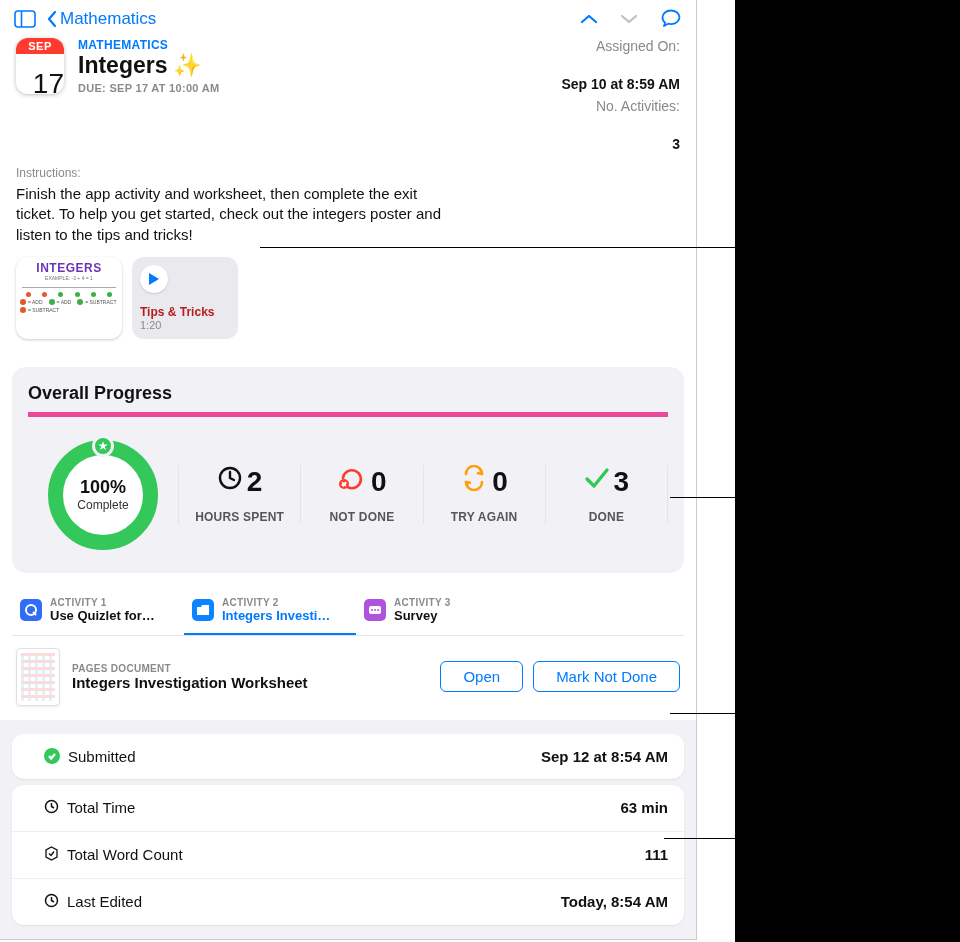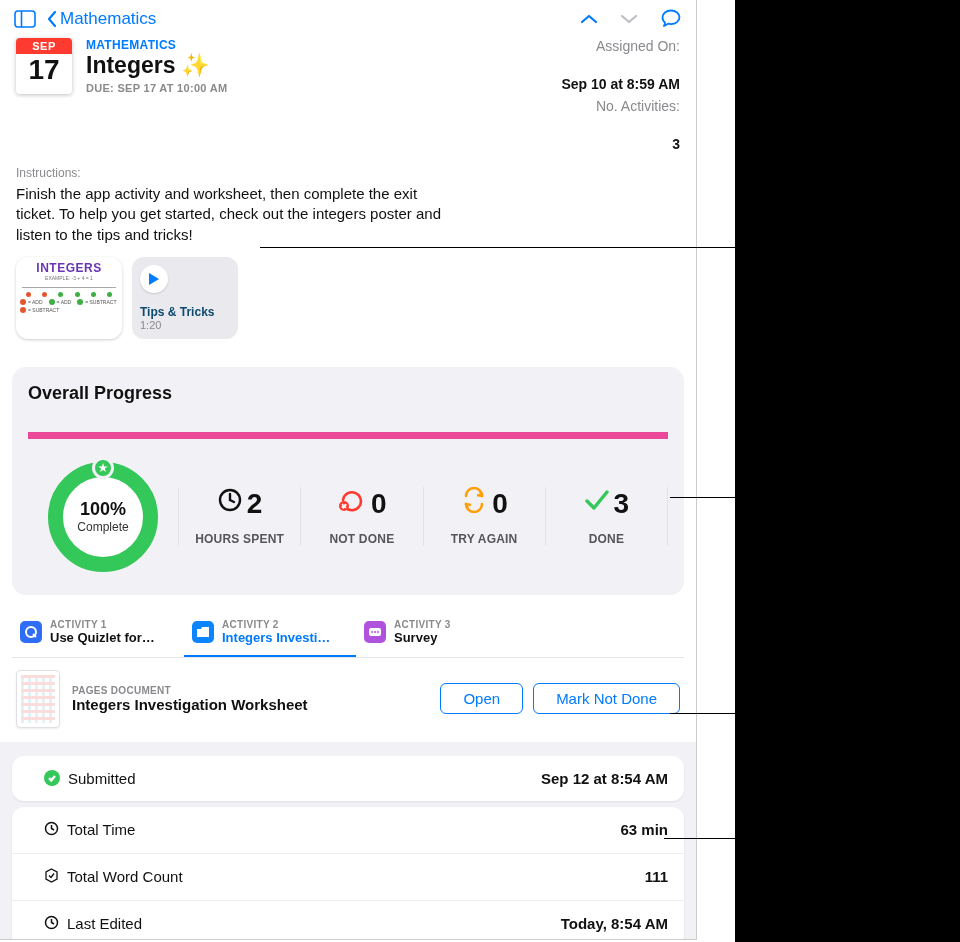--- a/index.html
+++ b/index.html
@@ -9,23 +9,23 @@
   .callout-line { position:absolute; background:#000; height:1px; }
   .nav { display:flex; align-items:center; justify-content:space-between; padding:8px 14px 6px 14px; }
   .nav-left { display:flex; align-items:center; gap:10px; }
   .sidebar-toggle svg, .nav-right svg { display:block; }
   .back { display:flex; align-items:center; color:#007aff; font-size:17px; gap:2px; cursor:pointer;}
   .back svg { fill:#007aff;}
   .nav-right { display:flex; align-items:center; gap:22px; }
   .chev { color:#007aff; }
   .chev.dim { color:#bfbfc3; }
   .header { display:flex; padding: 2px 16px 2px 16px; gap:14px; }
-  .cal-icon { width:56px; height:56px; border-radius:4px; background:#fff; box-shadow:0 1px 4px rgba(0,0,0,0.25); overflow:hidden; text-align:center; flex:0 0 auto;}
+  .cal-icon { width:48px; height:56px; border-radius:12px; background:#fff; box-shadow:0 1px 4px rgba(0,0,0,0.25); overflow:hidden; text-align:center; flex:0 0 auto;}
   .cal-top { background:#ff3b30; color:#fff; font-size:11px; font-weight:700; letter-spacing:0.5px; padding:2px 0;}
-  .cal-day { font-size:28px; font-weight:700; padding-top:0;}
+  .cal-day { font-size:28px; font-weight:400; padding-top:14px;text-align:right;}
   .header-main { flex:1; }
   .subject { color:#007aff; font-size:12px; font-weight:600; letter-spacing:0.3px; text-transform:uppercase;}
   .title { font-size:23px; font-weight:700; display:flex; align-items:center; gap:6px;}
   .due { color:#8a8a8e; font-size:11px; font-weight:600; letter-spacing:0.3px; margin-top:3px;}
   .meta { text-align:right; font-size:14px; display:flex; flex-direction:column; gap:6px; min-width:210px;}
   .meta-row { display:flex; justify-content:space-between; gap:22px;flex-direction:column;}
   .meta-label { color:#8a8a8e; font-size:14px;}
   .meta-value { font-weight:600;}
   .instructions-block { padding:12px 16px 8px 16px; }
   .instr-label { color:#8a8a8e; font-size:12px; margin-bottom:4px;}
@@ -36,24 +36,24 @@
   .poster-title-mini { text-align:center; font-size:12px; font-weight:800; color:#6a35b5; margin-top:4px; letter-spacing:0.5px;}
   .poster-line { height:1px; background:#aaa; margin:6px 6px 4px 6px; position:relative;}
   .poster-line::before, .poster-line::after { content:''; position:absolute; width:100%; top:-3px; left:0; }
   .poster-dots { display:flex; justify-content:space-around; padding:0 4px 2px 4px;}
   .pd { width:5px; height:5px; border-radius:50%; }
   .poster-legend { display:flex; flex-wrap:wrap; font-size:5px; padding:0 4px; gap:2px 6px; color:#555;}
   .plitem { display:flex; align-items:center; gap:2px;}
   .pldot { width:6px; height:6px; border-radius:50%; display:inline-block;}
   .play-btn { width:28px; height:28px; border-radius:50%; background:#fff; display:flex; align-items:center; justify-content:center; box-shadow:0 1px 2px rgba(0,0,0,0.15);}
   .play-btn svg { fill:#007aff; }
-  .att-title { font-size:12px; font-weight:600; color:#0c4a6e;}
+  .att-title { font-size:12px; font-weight:600; color:#b91c1c;}
   .att-sub { font-size:11px; color:#8a8a8e; }
   .progress-panel { margin:14px 12px; background:#f2f2f6; border-radius:14px; padding:16px 16px 20px 16px;}
-  .pp-title { font-size:18px; font-weight:700; padding-bottom:28px; border-bottom:7px solid #ec4899;}
+  .pp-title { font-size:18px; font-weight:700; padding-bottom:8px; border-bottom:5px solid #ec4899;}
   .pp-row { display:flex; align-items:center; padding-top:20px; }
   .ring-wrap { position:relative; width:130px; height:116px; flex:0 0 150px; display:flex; align-items:center; justify-content:center;}
   .ring { width:110px; height:110px; border-radius:50%; border:15px solid #34c759; background:#fff; display:flex; flex-direction:column; align-items:center; justify-content:center;}
   .ring-val { font-size:18px; font-weight:700;}
   .ring-lab { font-size:12px; color:#333;}
   .ring-badge { position:absolute; top:-2px; left:50%; transform:translateX(-50%); width:22px; height:22px; border-radius:50%; background:#34c759; border:3px solid #f2f2f6; display:flex; align-items:center; justify-content:center;}
   .stats { flex:1; display:flex; }
   .stat { flex:1; text-align:center; border-left:1px solid #e3e3e8; padding:0 4px; display:flex; flex-direction:column; align-items:center; gap:4px;}
   .stat:first-child { border-left:1px solid #e3e3e8;}
   .stat-top { display:flex; align-items:center; gap:4px; font-size:28px; font-weight:700;}

